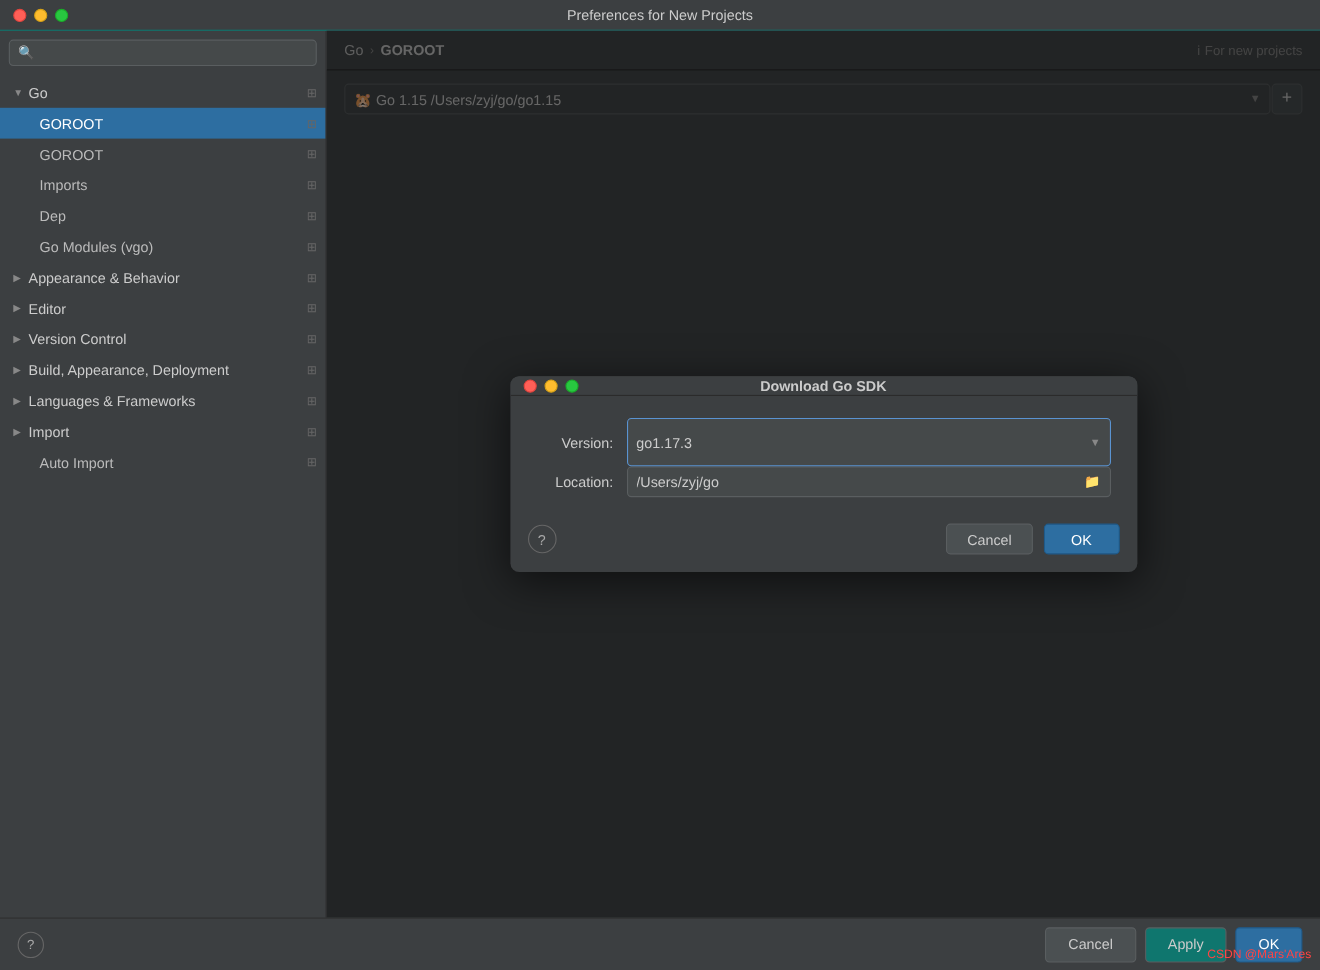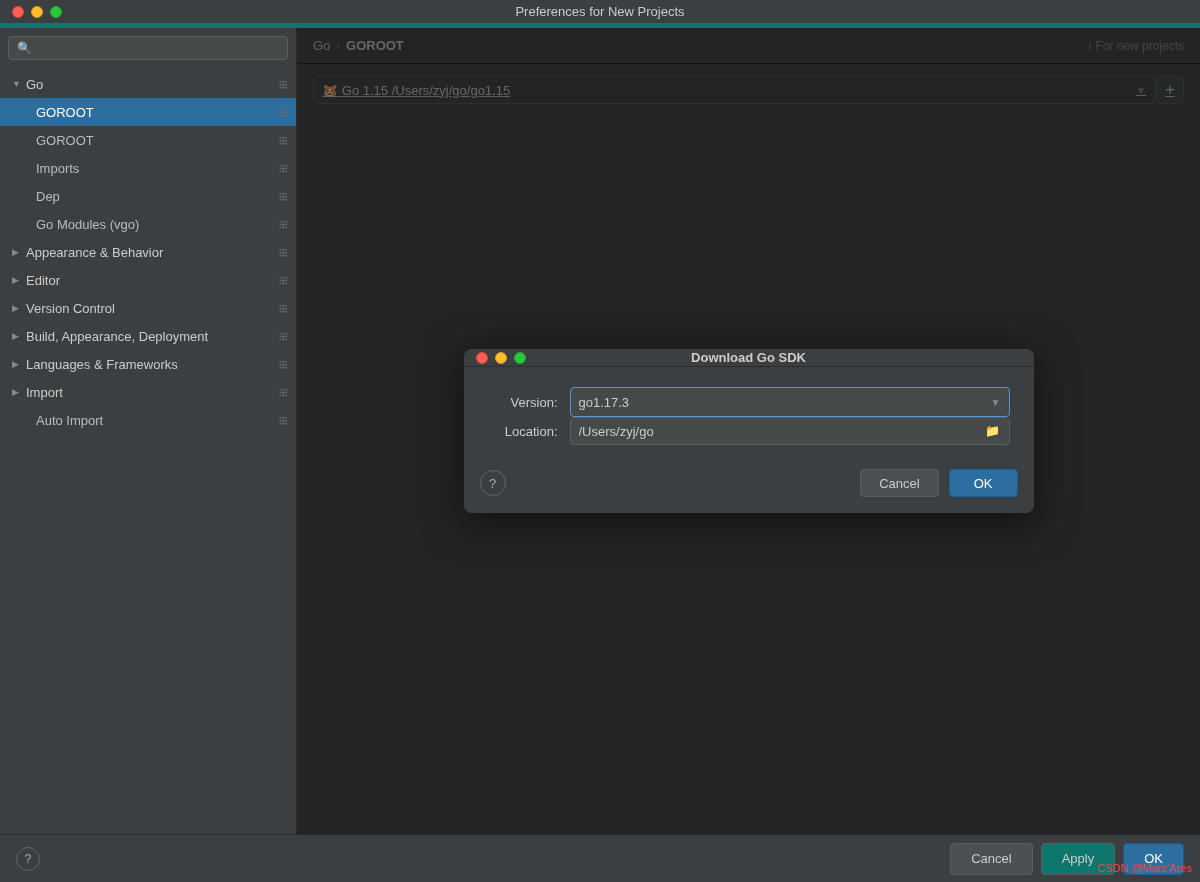--- a/index.html
+++ b/index.html
@@ -14,21 +14,21 @@
       position: relative;
     }
 
     
     .title-bar {
       height: 28px;
       background: #3c3f41;
       display: flex;
       align-items: center;
       justify-content: center;
-      border-bottom: 5px solid #0f766e;
+      border-bottom: 1px solid #0f766e;
       position: relative;
     }
     .title-bar-controls {
       position: absolute;
       left: 12px;
       display: flex;
       gap: 7px;
       align-items: center;
     }
     .title-dot {
@@ -168,21 +168,20 @@
     }
 
     .content-body {
       flex: 1;
       padding: 12px 16px;
     }
 
     .goroot-row {
       display: flex;
       gap: 1px;
-      text-decoration: underline;
     }
     .goroot-select {
       flex: 1;
       background: #45494a;
       border: 1px solid #5a5e60;
       border-radius: 4px;
       color: #cccccc;
       font-size: 13px;
       height: 28px;
       padding: 0 8px;
@@ -322,21 +321,21 @@
       gap: 12px;
     }
     .modal-label {
       width: 70px;
       text-align: right;
       font-size: 13px;
       color: #cccccc;
     }
     .modal-select {
       flex: 1;
-      height: 30px;
+      height: 44px;
       background: #45494a;
       border: 1px solid #5a93d1;
       border-radius: 4px;
       color: #cccccc;
       font-size: 13px;
       padding: 0 8px;
       display: flex;
       align-items: center;
       justify-content: space-between;
       cursor: pointer;

